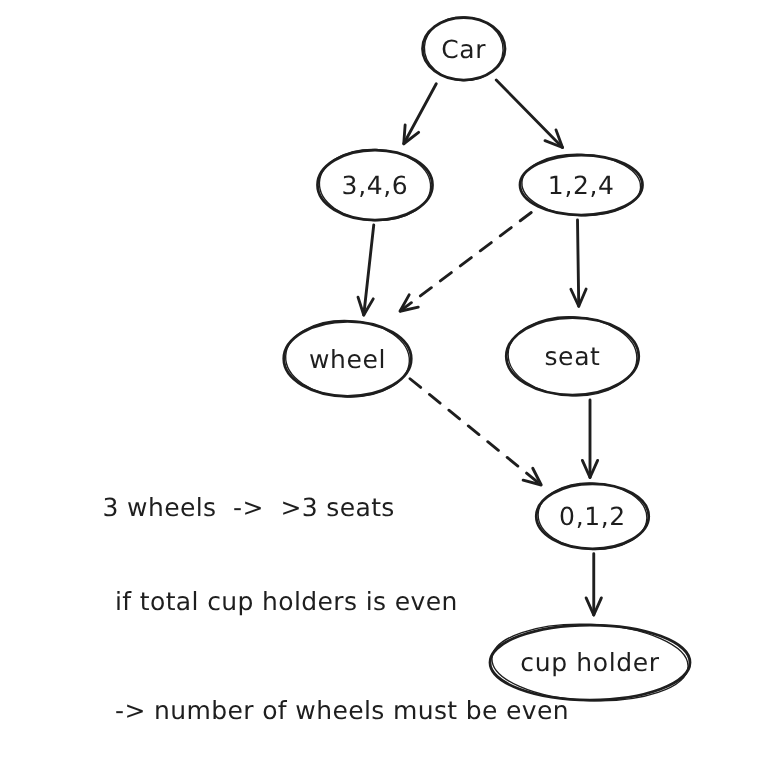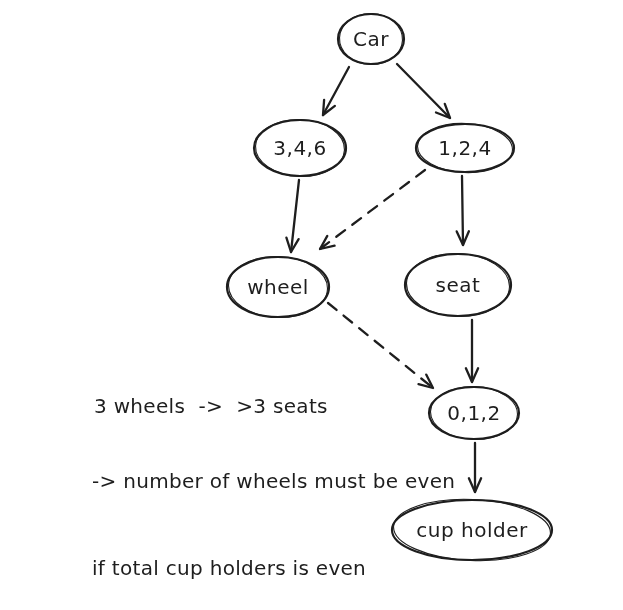--- a/index.html
+++ b/index.html
@@ -128,22 +128,22 @@
       <text class="node-label" x="442" y="420">0,1,2</text>
     </g>
 
     <g>
       <ellipse class="node-shape" cx="440" cy="530" rx="80" ry="30"></ellipse>
         <ellipse class="node-shape double" cx="440" cy="530" rx="78.5" ry="30.5" transform="rotate(2.5 440 530)"></ellipse>
       <text class="node-label" x="440" y="537">cup holder</text>
     </g>
   </svg>
 
-  <div class="note" style="left:62px; top:334px">
+  <div class="note" style="left:50px; top:334px">
     <div>3 wheels  -&gt;  &gt;3 seats</div>
   </div>
 
   <div class="note" style="left:60px; top:409px">
+    <div>if total cup holders is even</div>
     <div>-&gt; number of wheels must be even</div>
-    <div>if total cup holders is even</div>
   </div>
 
 </div>
 
 </body></html>

